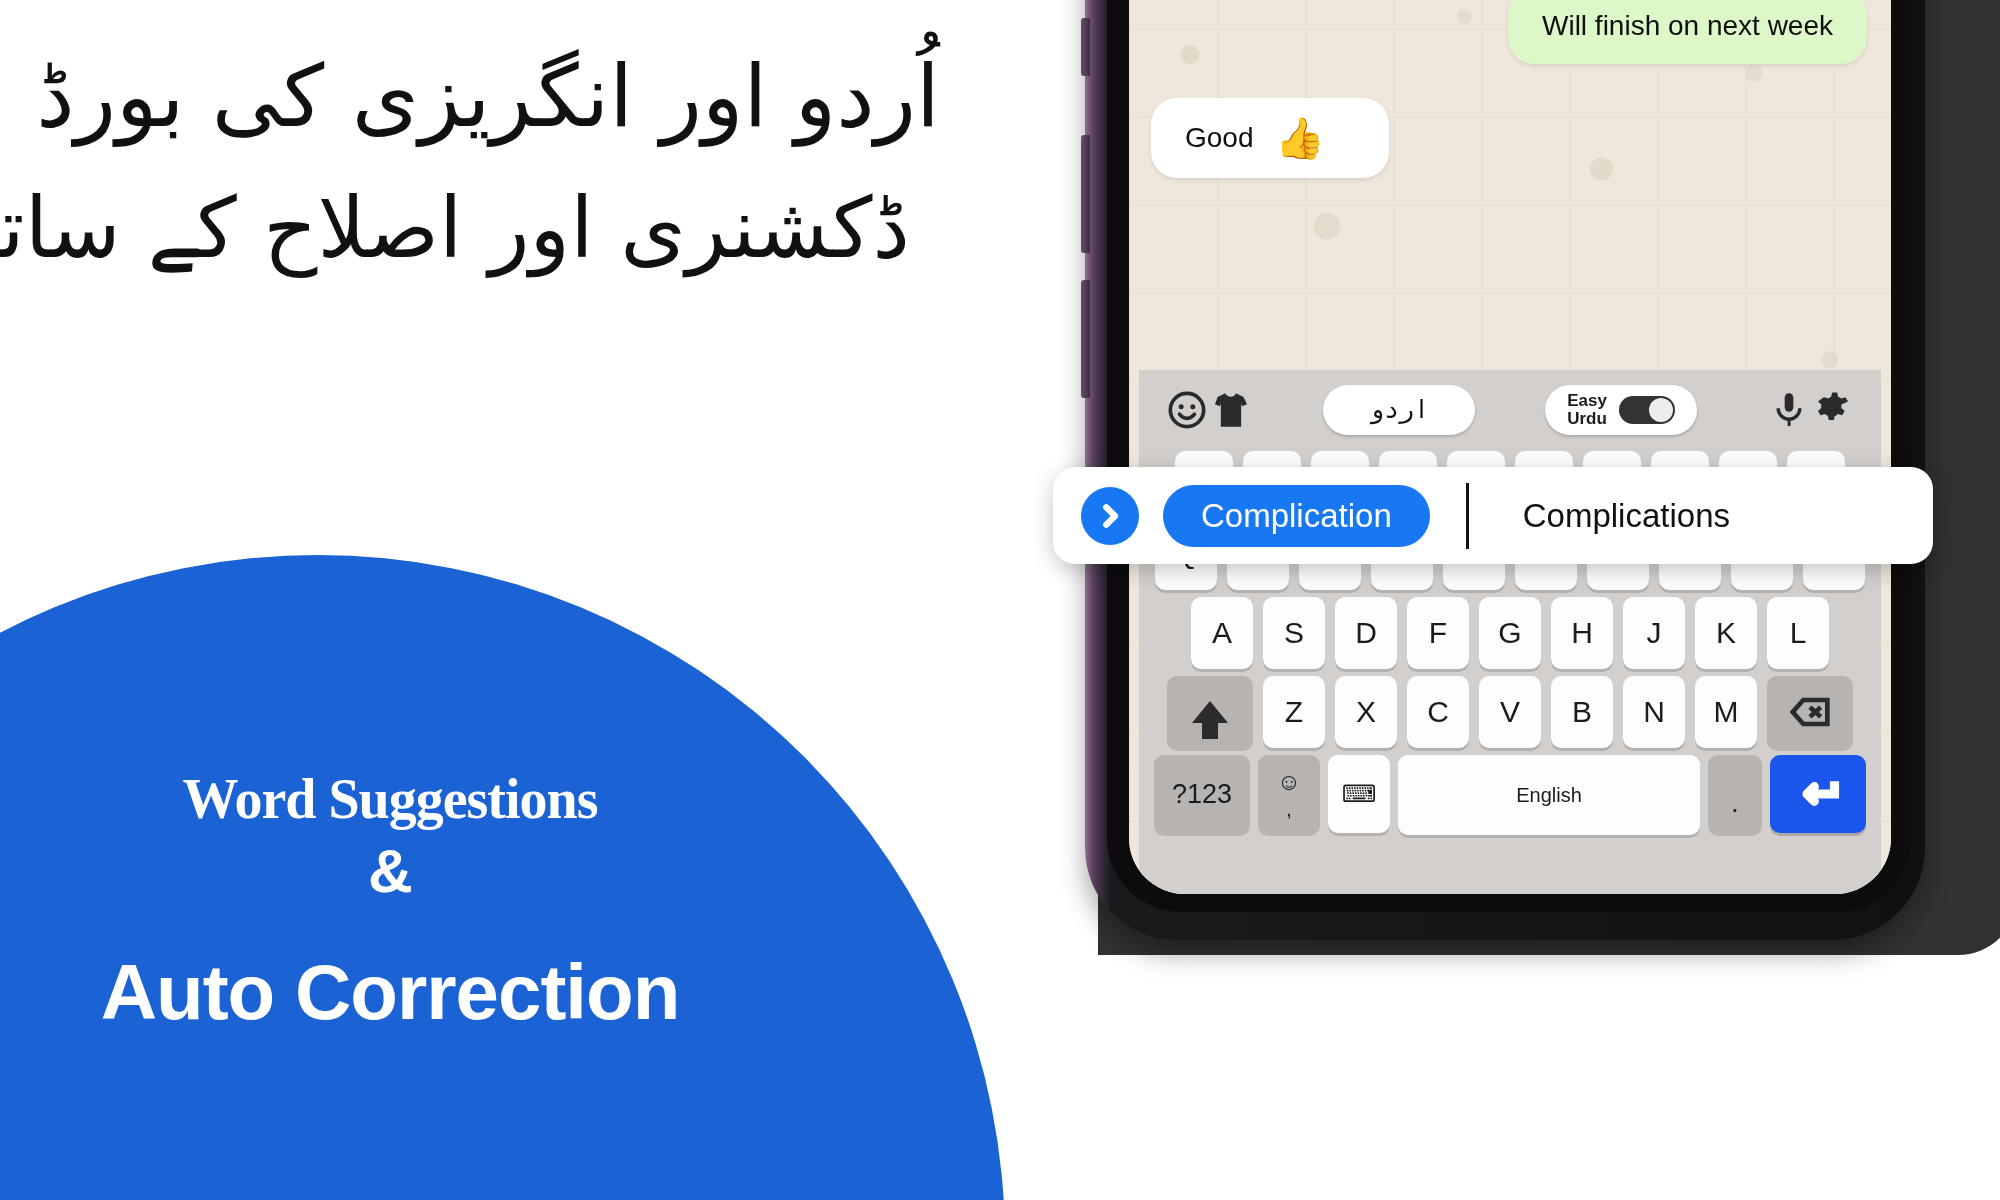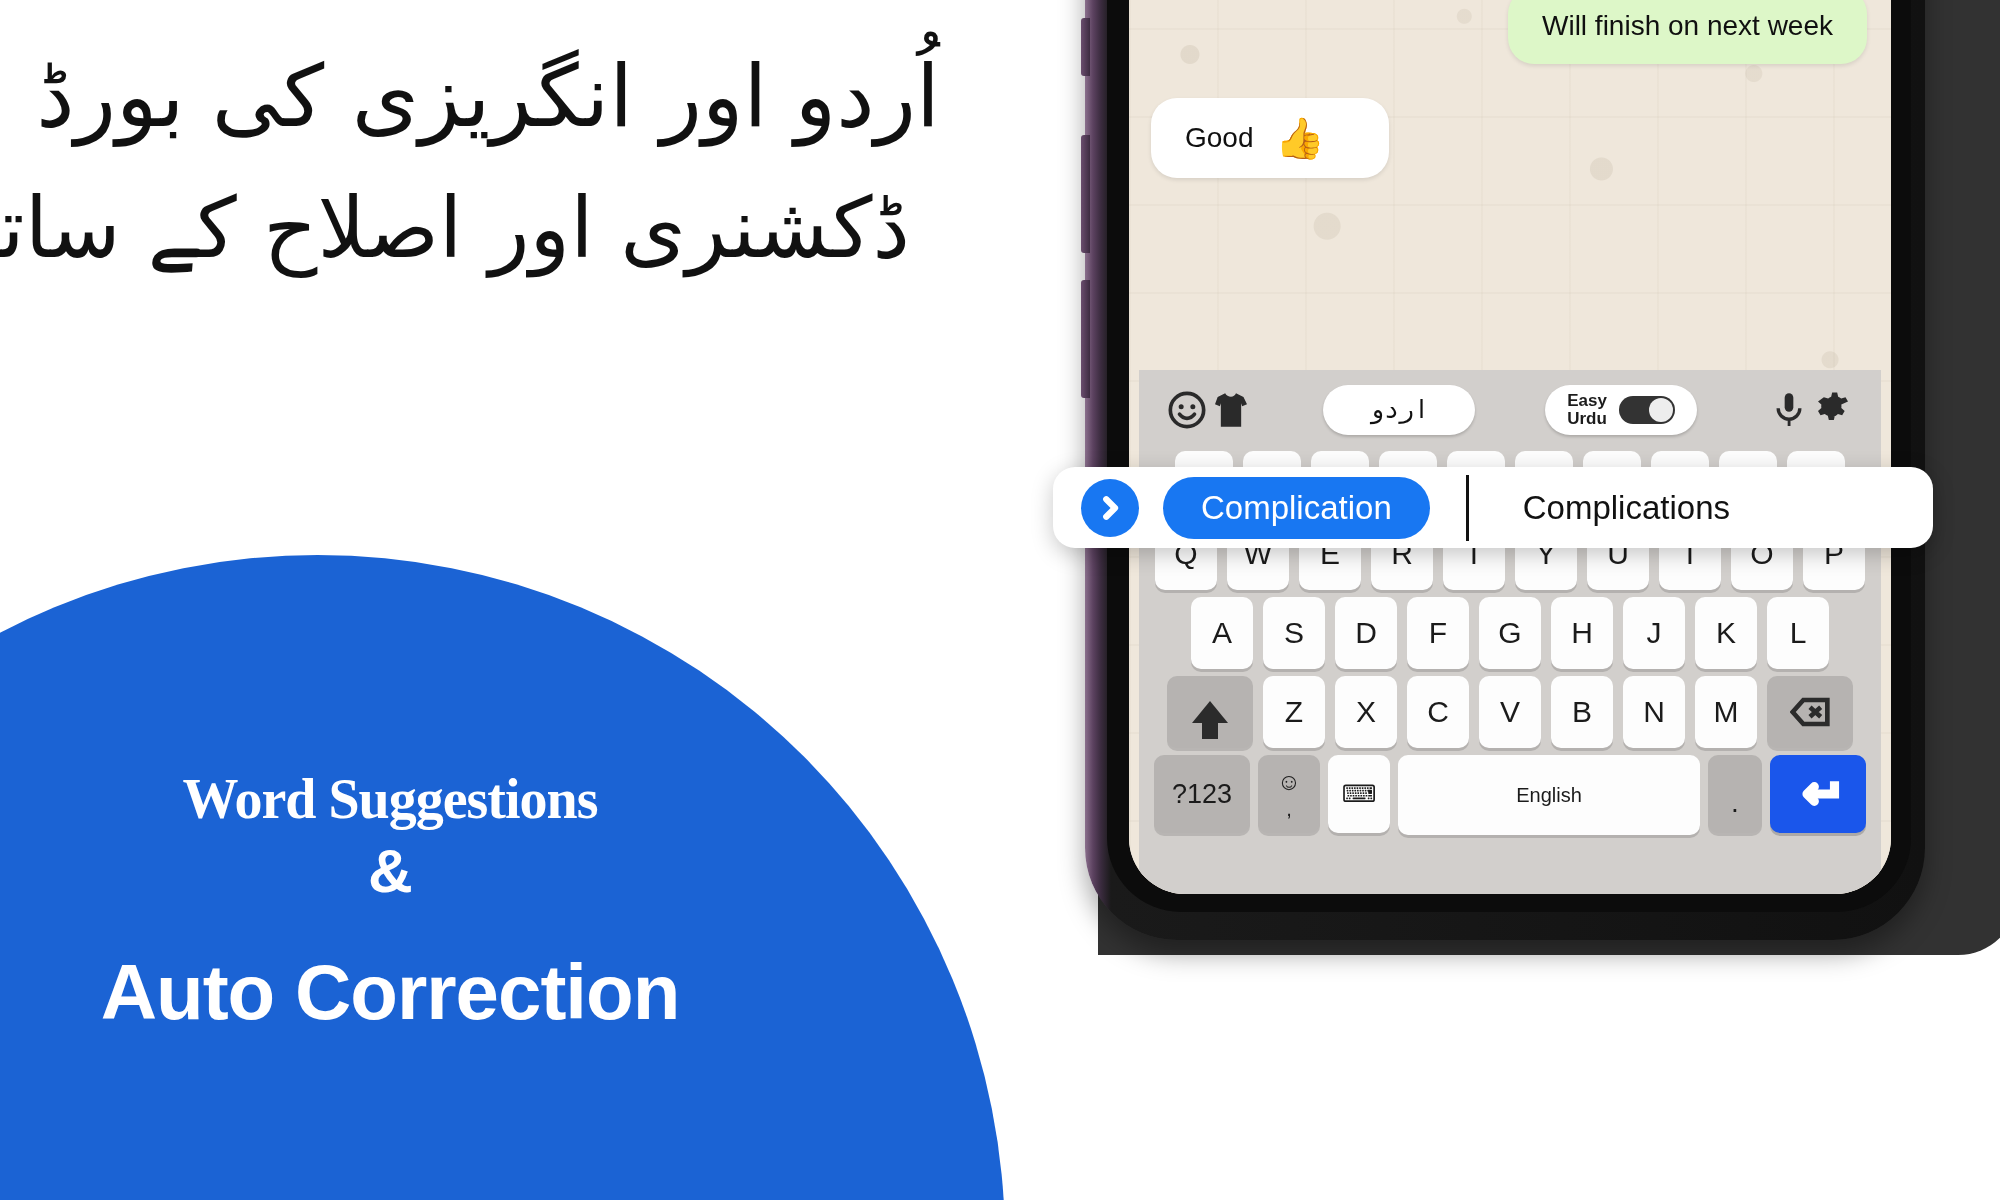--- a/index.html
+++ b/index.html
@@ -256,21 +256,21 @@
   .key-enter { width: 96px;  height: 78px; background: #1A56EB; box-shadow: 0 3px 0 rgba(0,0,0,.18); }
   .key-enter svg { width: 44px; height: 44px; fill: none; stroke: #fff; stroke-width: 5; }
   .shift-arrow { width:0;height:0;border-left:18px solid transparent;border-right:18px solid transparent;border-bottom:22px solid #2b2b2b; position:relative;}
   .shift-arrow::after{content:"";position:absolute;left:-8px;top:22px;width:16px;height:16px;background:#2b2b2b;}
   .bs-glyph svg { width: 40px; height: 30px; fill:none; stroke:#2b2b2b; stroke-width:3.5; }
 
   
   .suggest-bar {
     position: absolute;
     left: 1053px; top: 467px;
-    width: 880px; height: 81px;
+    width: 880px; height: 97px;
     background: #ffffff;
     border-radius: 22px;
     box-shadow: 0 6px 22px rgba(0,0,0,.22);
     display: flex; align-items: center;
     padding: 0 28px;
     gap: 24px;
     z-index: 40;
   }
   .sug-arrow {
     width: 58px; height: 58px; border-radius: 50%;

